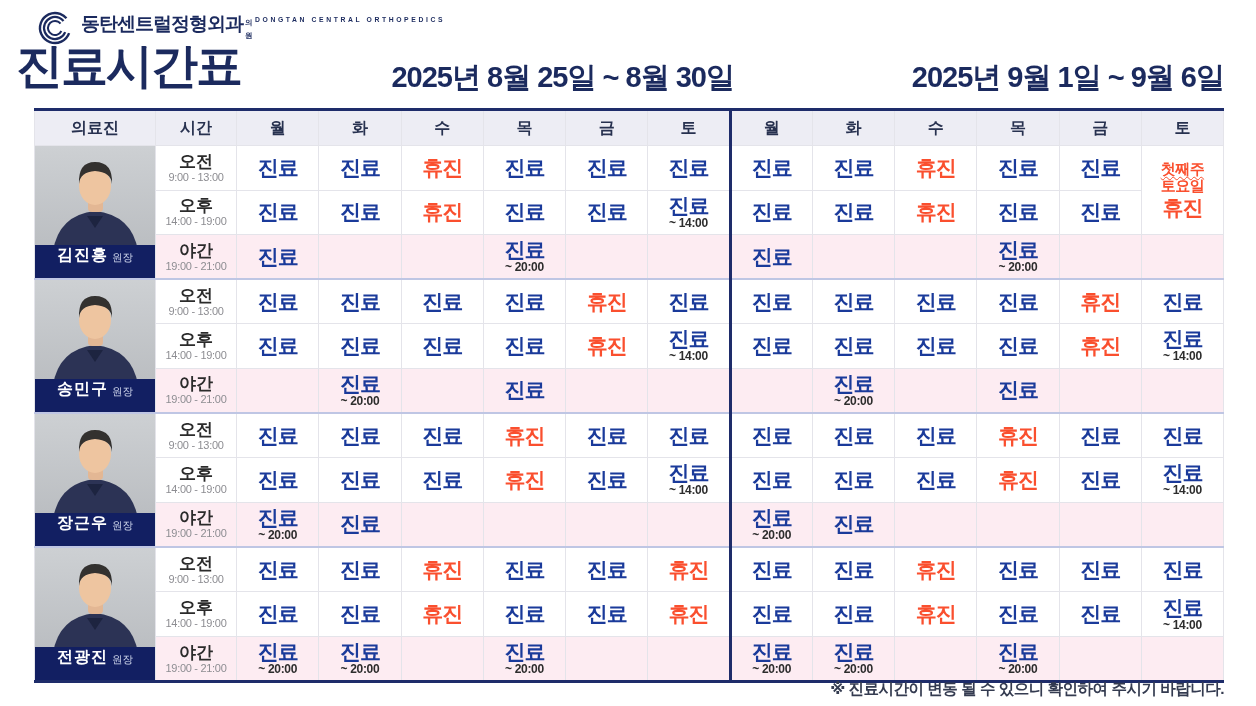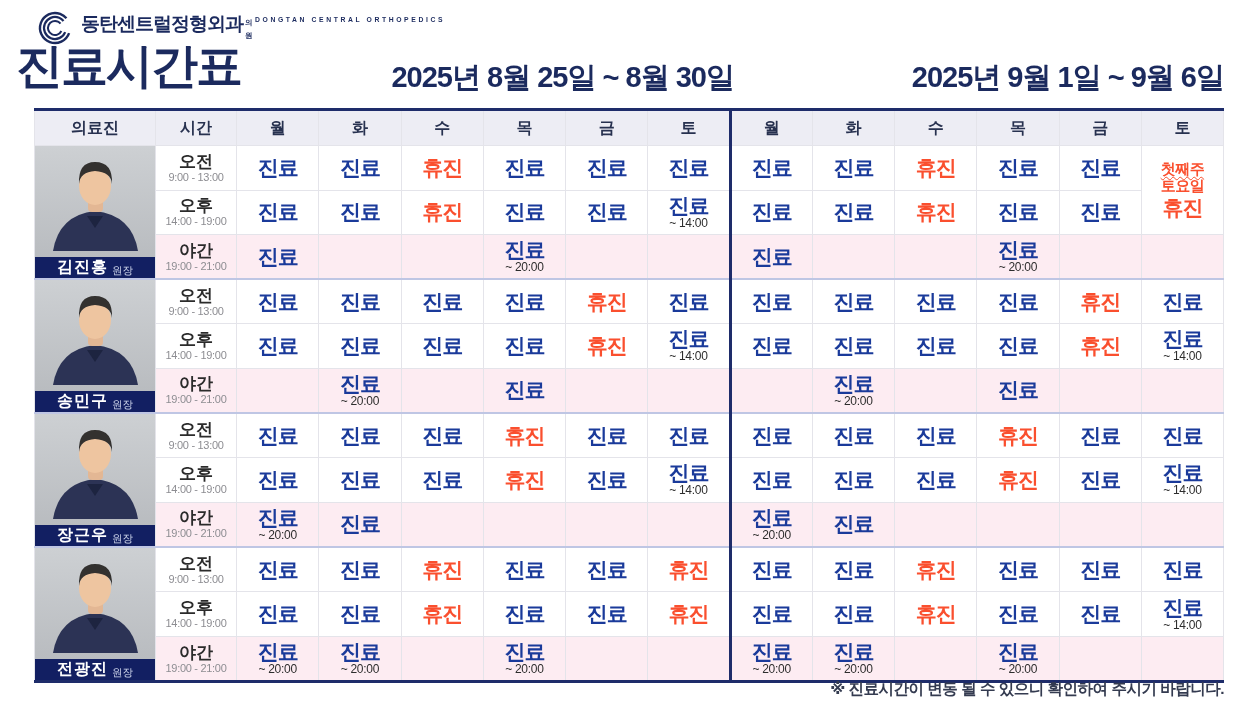--- a/index.html
+++ b/index.html
@@ -32,32 +32,32 @@
   th.time-h  { width:81px; }
   .wk2s { border-left:3px solid var(--bnavy) !important; }
   .schedule td { height:43px; }
   tbody.doc-sep { border-top:2px solid var(--sep); }
   tr.night td { background:var(--pink); }
 
   .photo-cell { padding:0; background:#fff; }
   .photo { position:relative; width:100%; height:132px; overflow:hidden;
            background:linear-gradient(180deg,#cdd0d3 0%,#b5b8bc 100%); }
   .photo svg { position:absolute; bottom:27px; left:0; }
-  .name-bar { position:absolute; left:0; right:0; bottom:0; height:21px; background:var(--bar);
-              display:flex; align-items:center; justify-content:center; gap:4px; }
+  .name-bar { position:absolute; left:0; right:0; bottom:0; height:33px; background:var(--bar);
+              display:flex; justify-content:center; gap:4px; }
   .dname { color:#fff; font-size:16px; font-weight:800; letter-spacing:1px; }
   .dtitle { color:#cdd4ea; font-size:10.5px; font-weight:500; margin-top:6px; }
 
   .time-cell { background:#fff; }
   .slot-name { font-size:17px; font-weight:700; color:#2b2b2b; line-height:19px; }
   .slot-hours { font-size:11px; color:#8d8d92; line-height:13px; letter-spacing:-0.3px; }
 
   .cell .open   { color:var(--open);   font-size:21px; font-weight:800; letter-spacing:-1px; line-height:22px; }
   .cell .closed { color:var(--closed); font-size:21px; font-weight:800; letter-spacing:-1px; line-height:22px; }
-  .cell .sub { font-size:12px; font-weight:400; color:#2d2d2d; line-height:13px; letter-spacing:-0.3px; }
+  .cell .sub { font-size:12px; font-weight:700; color:#2d2d2d; line-height:13px; letter-spacing:-0.3px; }
 
   .special .sp-line1, .special .sp-line2 { color:var(--closed); font-size:15px; font-weight:800; line-height:17px; letter-spacing:-0.5px;text-align:center; }
   .special .sp-line1 { text-decoration:underline; text-decoration-style:wavy;
                        text-decoration-color:var(--closed); text-decoration-thickness:1px; text-underline-offset:2px; }
   .special .sp-closed { color:var(--closed); font-size:21px; font-weight:800; letter-spacing:-1px; line-height:24px; margin-top:2px; }
 
   .footer-note { position:absolute; top:679px; right:32px; font-size:15.5px; font-weight:600;
                  color:#343b50; letter-spacing:-0.5px;margin-left:16px; }
 </style>
 </head>

